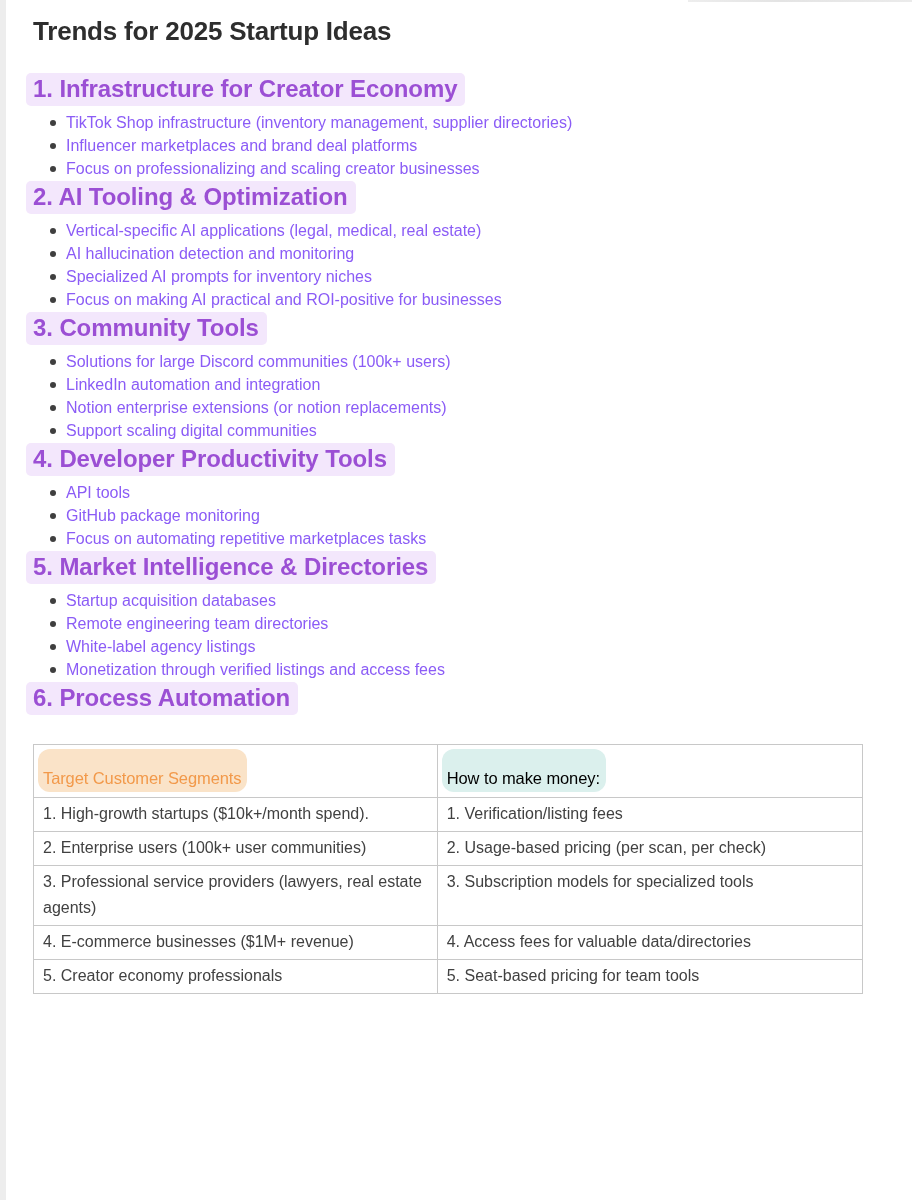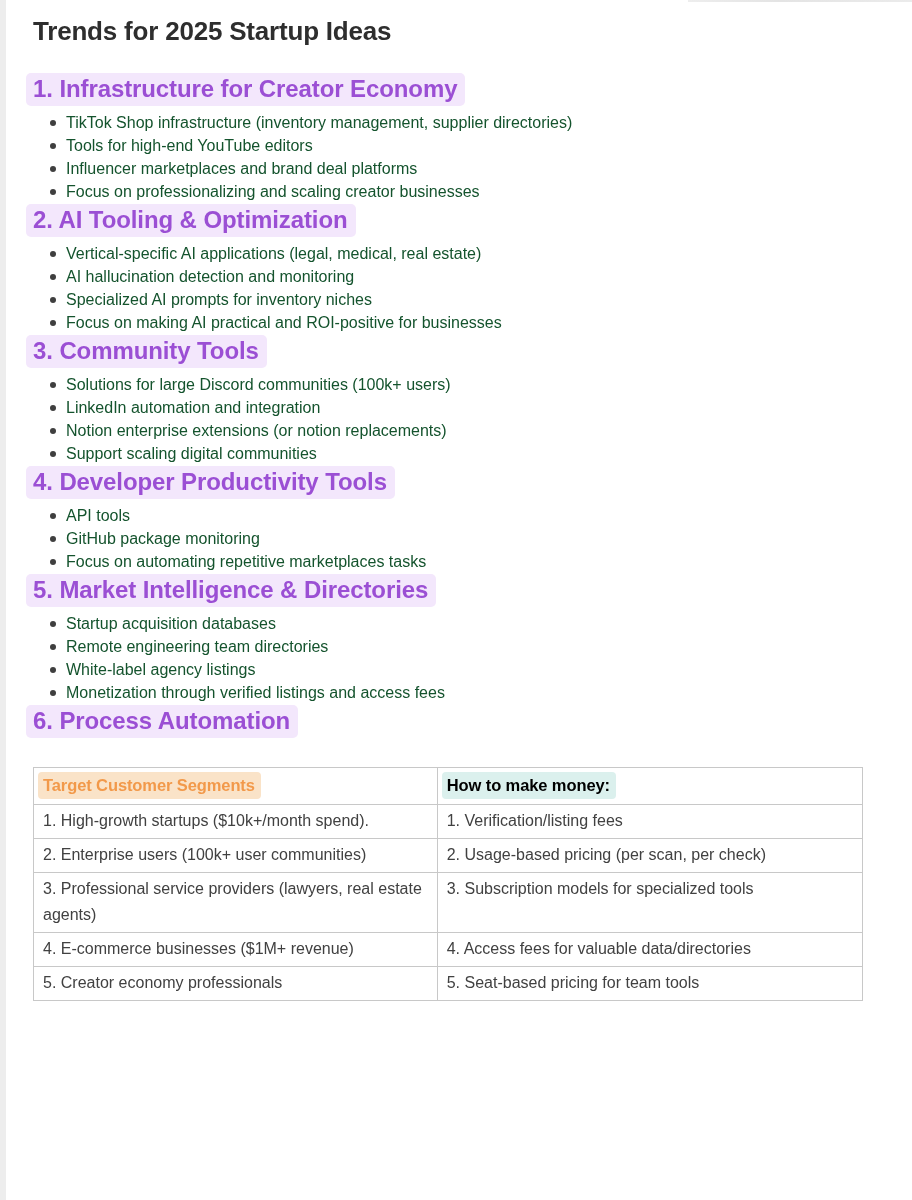--- a/index.html
+++ b/index.html
@@ -47,21 +47,21 @@
   }
   ul.bullets {
     list-style: none;
     margin: 0 0 0 16px;
   }
   ul.bullets li {
     position: relative;
     padding-left: 17px;
     font-size: 16px;
     line-height: 23px;
-    color: #14532d;
+    color: #8b5cf6;
   }
   ul.bullets li::before {
     content: "";
     position: absolute;
     left: 1px; top: 9px;
     width: 6px; height: 6px;
     border-radius: 50%;
     background: #3f3f3f;
   }
   .summary-table {
@@ -77,43 +77,42 @@
     font-size: 16px;
     line-height: 26px;
     padding: 3px 9px 4px 9px;
     color: #414141;
     font-weight: 400;
   }
   .summary-table th { padding-top: 4px; padding-bottom: 5px; }
   .summary-table th:first-child, .summary-table td:first-child { width: 48.7%; }
   .hl {
     display: inline-block;
-    font-weight: 700;
-    border-radius: 4px;
-    padding: 0 6px 1px 5px;
+    font-weight: 400;
+    border-radius: 12px;
+    padding: 16px 6px 1px 5px;
     margin-left: -5px;
     font-size: 16.5px;
     letter-spacing: -0.1px;
   }
   .hl-orange { color: #f2994a; background: #fae3c8; }
   .hl-teal   { color: #000000; background: #dbf0ed; }
 </style>
 </head>
 <body>
 
 <div class="page-edge"></div>
 <div class="top-artifact"></div>
 
 <div class="content">
   <h1 class="page-title">Trends for 2025 Startup Ideas</h1>
 
   <div id="sections">
       <section class="trend-section"><h2 class="section-heading">1. Infrastructure for Creator Economy</h2><ul class="bullets">
           <li>TikTok Shop infrastructure (inventory management, supplier directories)</li>
-          <li>Tools for high-end YouTube editors</li>
           <li>Influencer marketplaces and brand deal platforms</li>
           <li>Focus on professionalizing and scaling creator businesses</li>
         </ul></section>
       <section class="trend-section"><h2 class="section-heading">2. AI Tooling &amp; Optimization</h2><ul class="bullets">
           <li>Vertical-specific AI applications (legal, medical, real estate)</li>
           <li>AI hallucination detection and monitoring</li>
           <li>Specialized AI prompts for inventory niches</li>
           <li>Focus on making AI practical and ROI-positive for businesses</li>
         </ul></section>
       <section class="trend-section"><h2 class="section-heading">3. Community Tools</h2><ul class="bullets">

